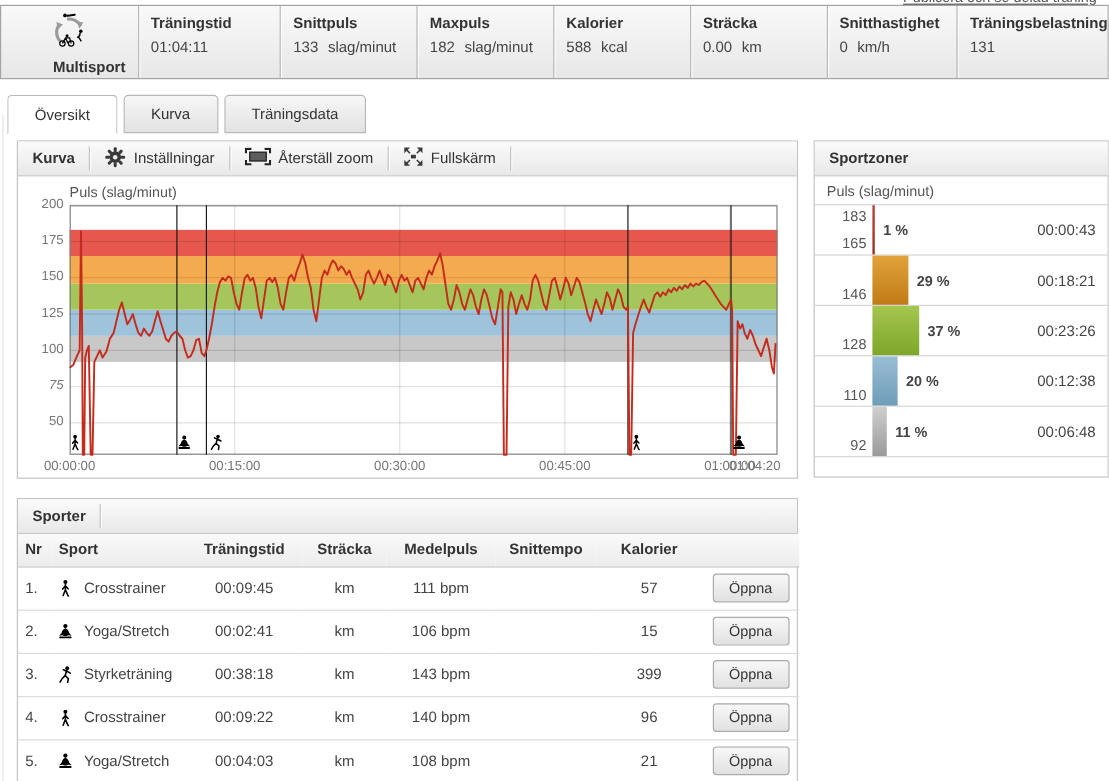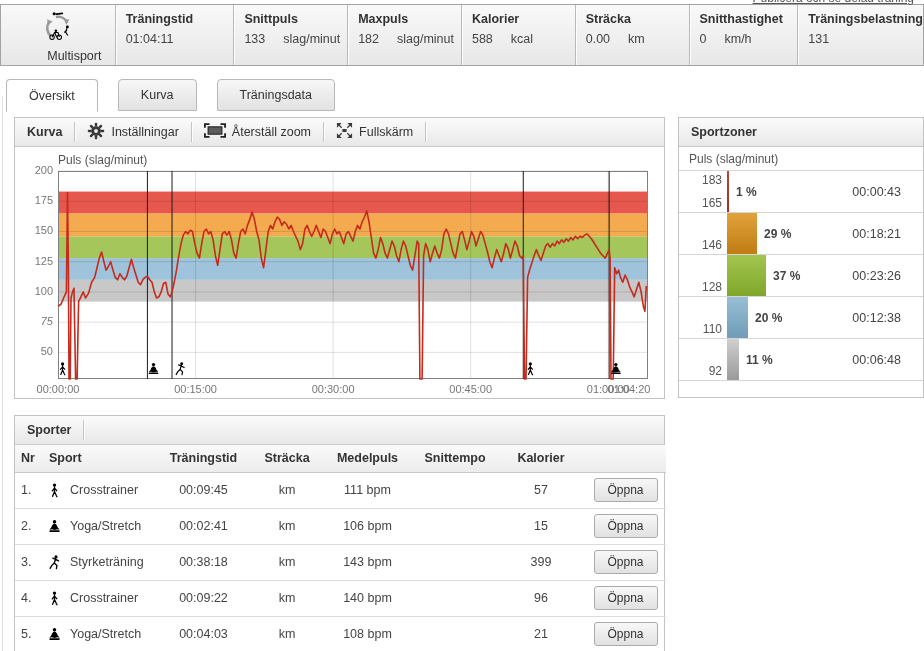--- a/index.html
+++ b/index.html
@@ -9,27 +9,27 @@
     text-decoration: underline; z-index: 5; }
   .left-edge-line { position: absolute; left: 2px; top: 96px; bottom: 0; width: 1px; background: #e3e3e3; }
 
   
   .summary-bar { position: absolute; left: 0; top: 4px; width: 924px; height: 62px;
     border: 1px solid #a3a3a3; background: linear-gradient(#f9f9f9, #e7e7e7); display: flex; }
   .sum-cell { border-left: 1px solid #b9b9b9; box-shadow: inset 1px 0 0 #fdfdfd; padding: 7px 0 0 10px; }
   .sum-cell:first-child { border-left: none; box-shadow: none; }
   .sum-label { font-size: 12.5px; font-weight: bold; color: #333; }
   .sum-value { font-size: 12.5px; color: #444; margin-top: 6px; }
-  .sum-unit { margin-left: 18px; }
+  .sum-unit { margin-left: 8px; }
   .sport-cell { width: 115px; display: flex; flex-direction: column; align-items: center;
     justify-content: center; padding: 2px 0 0 0; }
-  .sport-cell .sum-label { font-weight: normal; font-size: 12.5px; margin-top: 1px; padding-left: 33px; }
-
-  
-  .tabs { position: absolute; left: 6px; top: 79px; height: 33px; display: flex; gap: 20px; }
+  .sport-cell .sum-label { font-weight: bold; font-size: 12.5px; margin-top: 1px; padding-left: 33px; }
+
+  
+  .tabs { position: absolute; left: 6px; top: 79px; height: 33px; display: flex; gap: 5px; }
   .tab { height: 32px; padding: 0 22px; border: 1px solid #b8b8b8; border-bottom: 1px solid #b8b8b8;
     border-radius: 4px 4px 0 0; background: linear-gradient(#f7f7f7, #e2e2e2);
     font-size: 12.5px; color: #333; display: flex; align-items: center; cursor: pointer; }
   .tab.active { background: #fff; height: 33px; border-bottom: 1px solid #fff; font-weight: normal; }
 
   
   .panel { position: absolute; border: 1px solid #c3c3c3; background: #fff; }
   .panel-header { height: 29px; background: linear-gradient(#fbfbfb, #e8e8e8);
     border-bottom: 1px solid #c9c9c9; display: flex; align-items: center; font-size: 12.5px; }
   .panel-title { font-weight: bold; padding: 0 12px; color: #333; }
@@ -48,21 +48,21 @@
   
   .zones-panel { left: 678px; top: 117px; width: 246px; height: 281px; }
   .zones-sub { height: 24px; border-bottom: 1px solid #d6d6d6; display: flex; align-items: center;
     padding-left: 10px; font-size: 12px; color: #555; }
   .sz-row { position: relative; height: 42px; border-bottom: 1px solid #d6d6d6; display: flex; }
   .sz-nums { position: relative; width: 48px; flex: none; }
   .sz-num-top { position: absolute; top: 2px; right: 5px; font-size: 12px; color: #555; }
   .sz-num-bot { position: absolute; bottom: 2px; right: 5px; font-size: 12px; color: #555; }
   .sz-bar { flex: none; height: 100%; }
   .sz-pct { align-self: center; margin-left: 7px; font-size: 12px; font-weight: bold; color: #444; }
-  .sz-time { margin-left: auto; align-self: center; padding-right: 22px; font-size: 12.5px; color: #444; }
+  .sz-time { margin-left: auto; align-self: center; padding-right: 10px; font-size: 12.5px; color: #444; }
 
   
   .sports-panel { left: 14px; top: 415px; width: 651px; height: 240px; }
   .sports-table { width: 100%; border-collapse: collapse; table-layout: fixed; font-size: 12.5px; }
   .sports-table th { height: 27px; background: linear-gradient(#fafafa, #ececec);
     border-bottom: 1px solid #c9c9c9; font-weight: bold; text-align: center; color: #333; }
   .sports-table th.al { text-align: left; padding-left: 6px; }
   .sports-table td { height: 36px; border-bottom: 1px solid #dcdcdc; text-align: center; color: #444; }
   .sports-table td.al { text-align: left; padding-left: 6px; }
   .sport-name-cell { display: flex; align-items: flex-start; gap: 8px; padding-left: 4px; }

